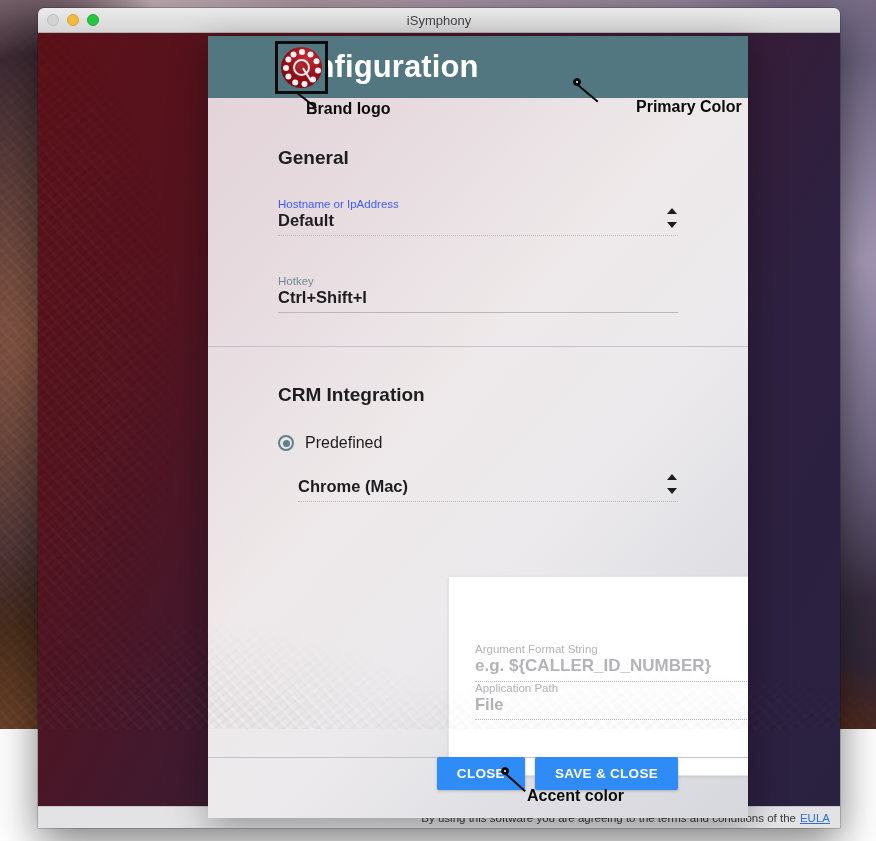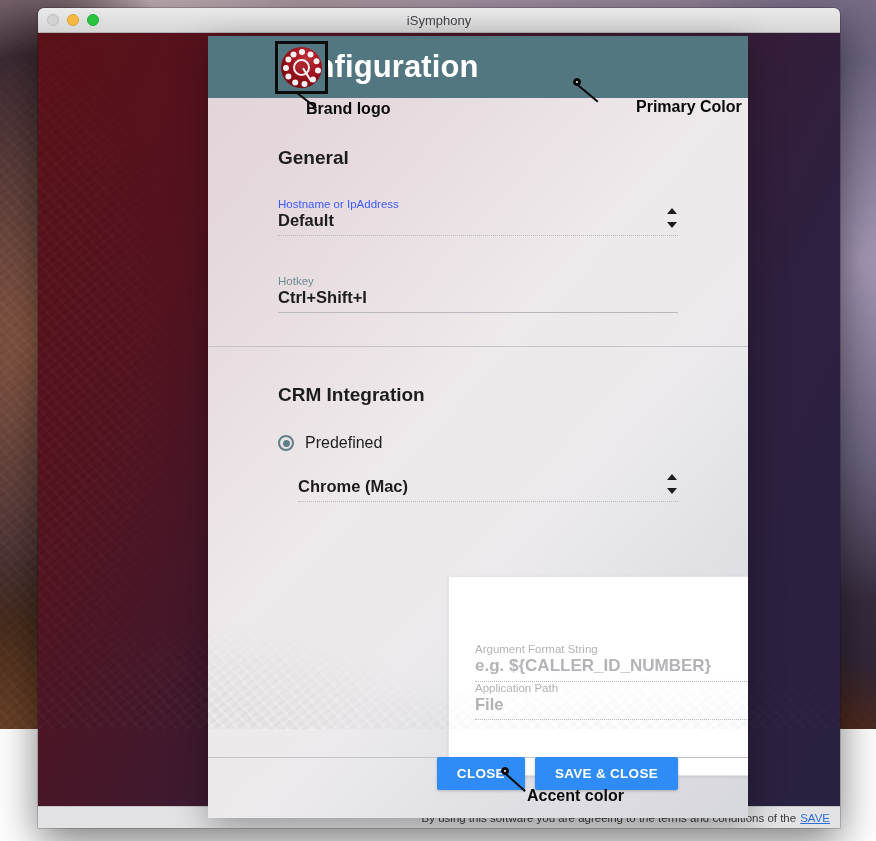--- a/index.html
+++ b/index.html
@@ -336,21 +336,21 @@
         <span class="light close"></span>
         <span class="light min"></span>
         <span class="light max"></span>
       </div>
       <div id="app-title">iSymphony</div>
     </div>
 
     <div id="app-body">
       <div id="eula-bar">
         <span>By using this software you are agreeing to the terms and conditions of the</span>
-          <a href="#">SAVE</a>
+          <a href="#">EULA</a>
       </div>
     </div>
 
     <div id="config-dialog">
 
       <div id="dialog-header">
         <span id="dialog-title">Configuration</span>
       </div>
 
       <div id="dialog-body">

